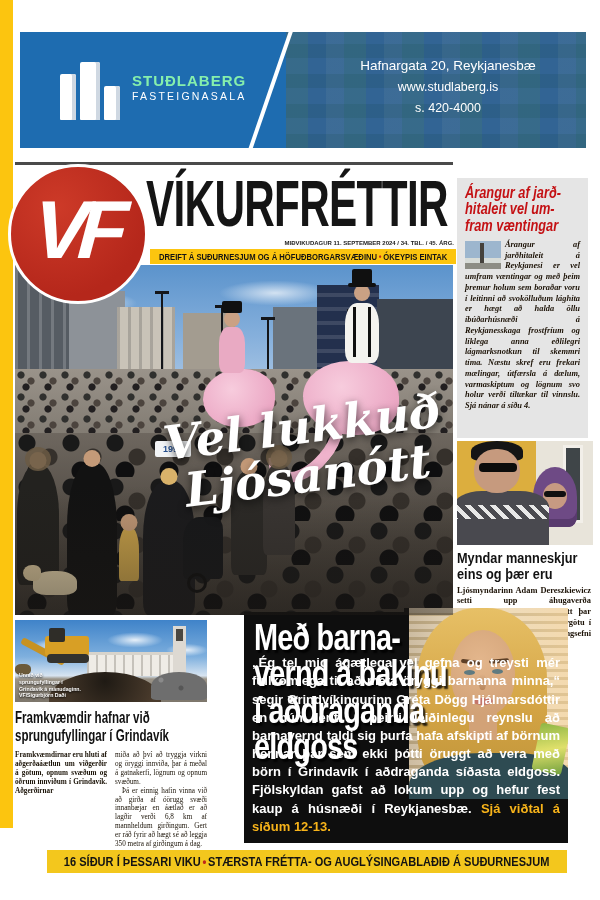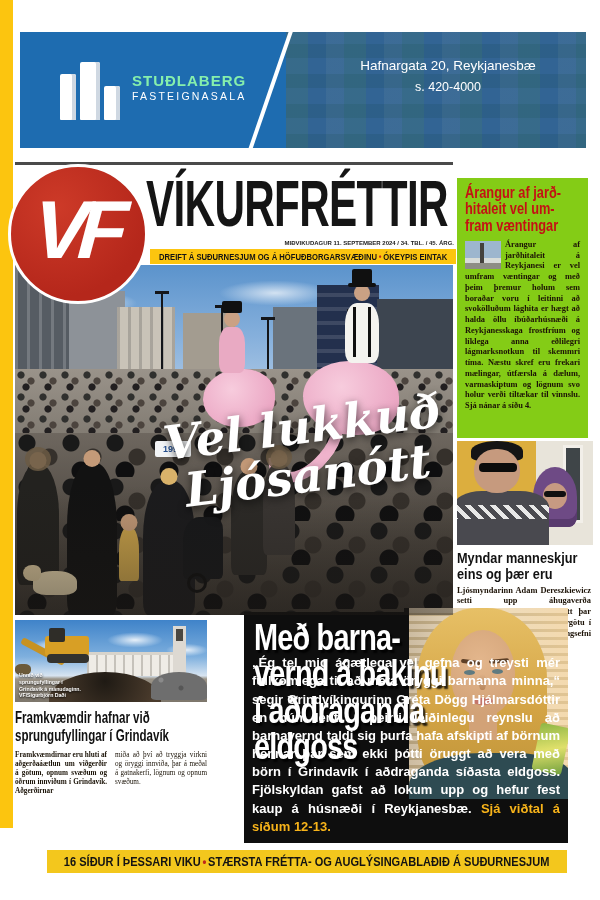--- a/index.html
+++ b/index.html
@@ -137,21 +137,21 @@
   #lead-headline { left:140px; top:138px; width:300px; text-align:center; z-index:5;
                    transform:rotate(-7deg); color:#fff;
                    font-family:"DejaVu Serif", serif; font-style:italic; font-weight:bold;
                    font-size:47px; line-height:1.04;
                    text-shadow:0 3px 8px rgba(0,0,0,.65); }
   #lead-caption { right:6px; top:262px; width:218px; z-index:5; text-align:right; color:#fff;
                   font-size:7.5px; font-weight:bold; line-height:1.35;
                   text-shadow:0 1px 3px rgba(0,0,0,.9); }
 
   
-  #geo-box { left:457px; top:178px; width:131px; height:260px; background:#84cc16; padding:7px 8px; }
+  #geo-box { left:457px; top:178px; width:131px; height:260px; background:#e5e5e5; padding:7px 8px;font-style:italic; }
   #geo-headline { color:#c41114; font-weight:bold; font-size:16px; line-height:1.02;
                   transform:scaleX(.8); transform-origin:left top; white-space:nowrap; }
   #geo-body { margin-top:6px; font-family:"Liberation Serif", serif; font-weight:bold;
               font-size:8.4px; line-height:1.28; color:#1c1206; text-align:justify; }
   #geo-thumb { float:left; width:36px; height:28px; margin:1px 4px 1px 0;
     background:linear-gradient(180deg,#9db6ce 0 60%, #d8dcd8 60% 80%, #8d8d85 80%);
     position:relative; }
   #geo-thumb-mast { position:absolute; left:15px; top:2px; width:4px; height:20px; background:#44413c; }
 
   
@@ -274,20 +274,21 @@
     <div id="ad-divider" class="abs"></div>
     <div id="ad-logo" class="abs">
       <div id="ad-col1" class="ad-col"></div>
       <div id="ad-col2" class="ad-col"></div>
       <div id="ad-col3" class="ad-col"></div>
       <div id="ad-brand" class="abs">STUÐLABERG</div>
       <div id="ad-brand-sub" class="abs">FASTEIGNASALA</div>
     </div>
     <div id="ad-contact" class="abs">
       <div id="ad-address">Hafnargata 20, Reykjanesbæ</div>
+      <div id="ad-website">www.studlaberg.is</div>
       <div id="ad-phone">s. 420-4000</div>
     </div>
   </div>
 
   <div id="mast-rule" class="abs"></div>
   <div id="vf-logo" class="abs">
     <div id="vf-letters" class="abs">VF</div>
   </div>
   <div id="mast-title" class="abs">VÍKURFRÉTTIR</div>
   <div id="mast-dateline" class="abs">MIÐVIKUDAGUR 11. SEPTEMBER 2024 / 34. TBL. / 45. ÁRG.</div>
@@ -389,20 +390,21 @@
     <div id="grind-headline">
       <div>Framkvæmdir hafnar við</div>
       <div>sprungufyllingar í Grindavík</div>
     </div>
     <div id="grind-cols">
       <div id="grind-col1" class="grind-col">
         <p>Framkvæmdirnar eru hluti af aðgerðaáætlun um viðgerðir á götum, opnum svæðum og öðrum innviðum í Grindavík. Aðgerðirnar</p>
       </div>
       <div id="grind-col2" class="grind-col">
         <p>miða að því að tryggja virkni og öryggi innviða, þar á meðal á gatnakerfi, lögnum og opnum svæðum.</p>
+        <p>Þá er einnig hafin vinna við að girða af óörugg svæði innanbæjar en áætlað er að lagðir verði 6,8 km af mannheldum girðingum. Gert er ráð fyrir að hægt sé að leggja 350 metra af girðingum á dag.</p>
       </div>
     </div>
   </div>
 
   <div id="cp-box" class="abs">
     <div id="cp-photo">
       <div id="cp-photo-light"></div>
       <div id="cp-hair"></div>
       <div id="cp-neck"></div>
       <div id="cp-face"></div>

